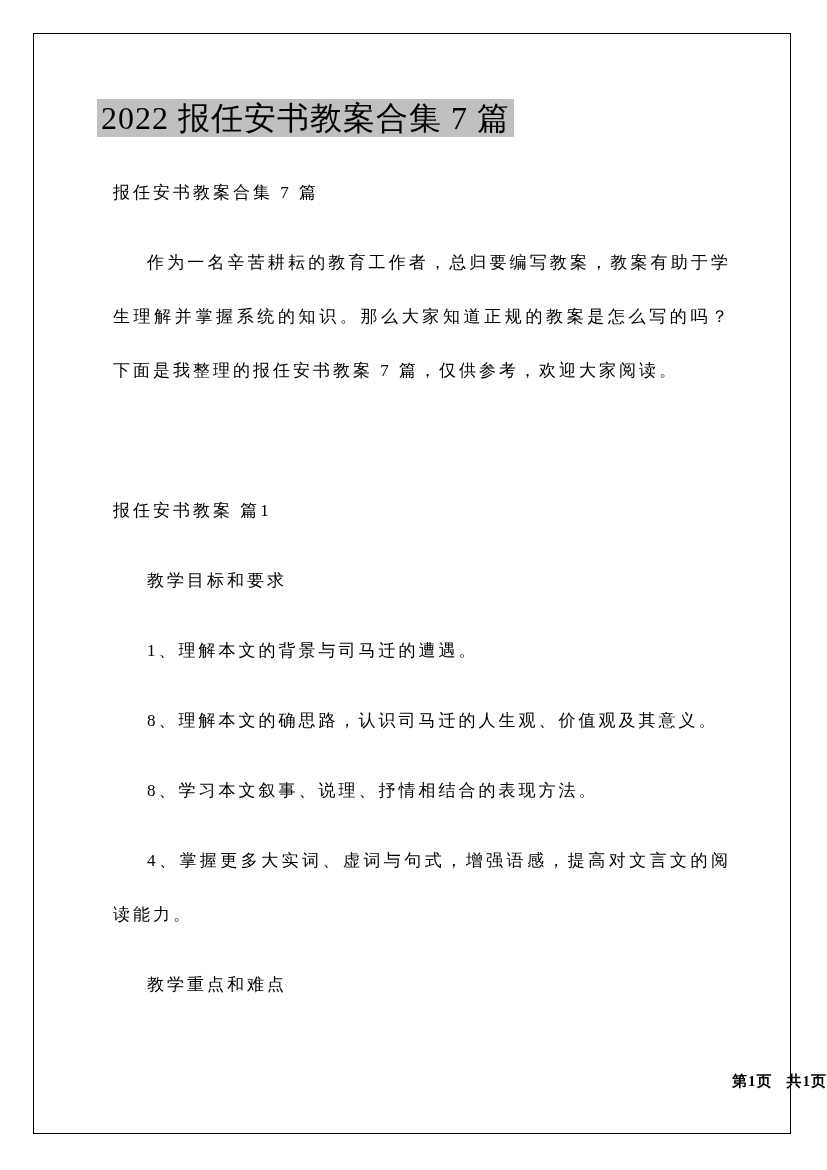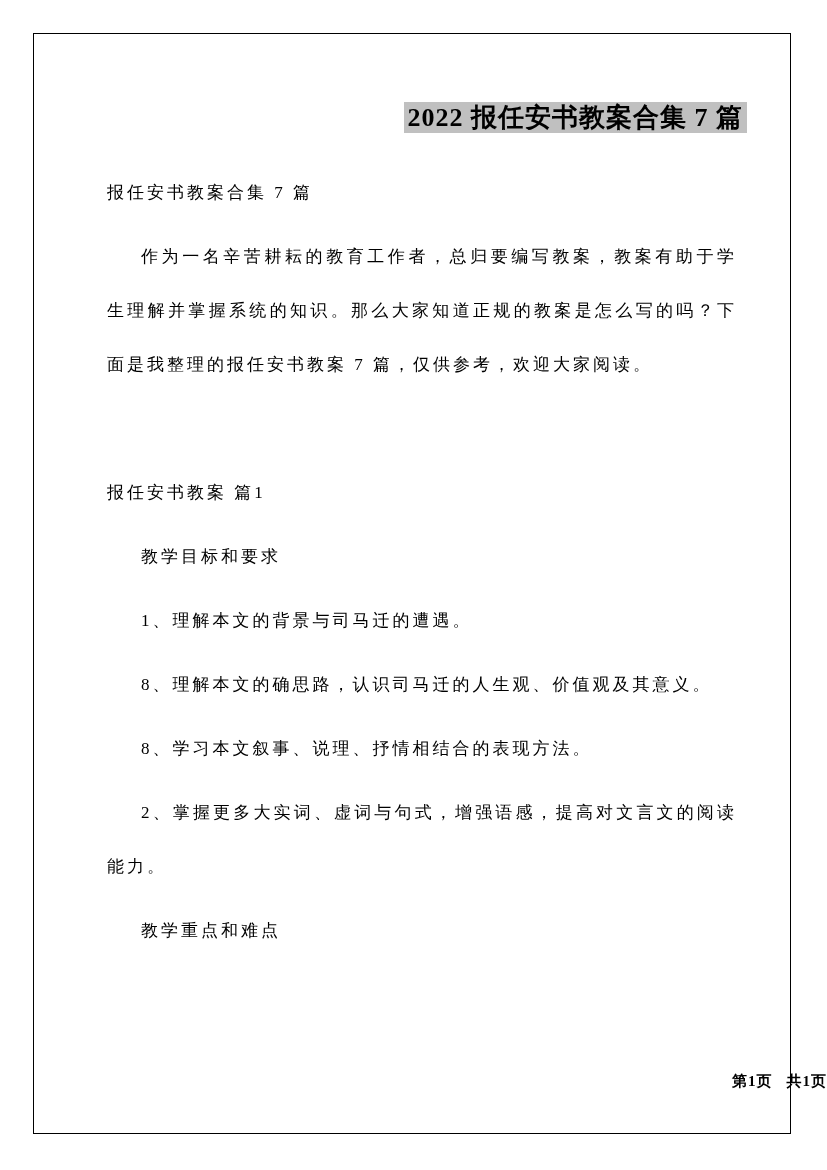--- a/index.html
+++ b/index.html
@@ -25,32 +25,32 @@
     box-sizing: border-box;
   }
   .content {
     position: absolute;
     left: 97px;
     top: 96px;
     width: 650px;
   }
   .doc-title {
     margin: 0 0 26px 0;
-    text-align: right;
-    font-size: 26px;
-    font-weight: bold;
+    text-align: left;
+    font-size: 32px;
+    font-weight: normal;
     line-height: 44px;
     letter-spacing: 1px;
   }
   .doc-title .hl {
     background: #c0c0c0;
     padding: 1px 4px;
   }
   .para {
-    margin: 10px;
+    margin: 16px;
     font-size: 17px;
     line-height: 54px;
     letter-spacing: 3px;
     text-align: justify;
     word-break: break-all;
   }
   .para.indent {
     text-indent: 2em;
   }
   .para.spacer {
@@ -82,20 +82,20 @@
   </h1>
   <div>
       <p class="para">报任安书教案合集 7 篇</p>
       <p class="para indent">作为一名辛苦耕耘的教育工作者，总归要编写教案，教案有助于学生理解并掌握系统的知识。那么大家知道正规的教案是怎么写的吗？下面是我整理的报任安书教案 7 篇，仅供参考，欢迎大家阅读。</p>
       <p class="para spacer"></p>
       <p class="para">报任安书教案 篇1</p>
       <p class="para indent">教学目标和要求</p>
       <p class="para indent">1、理解本文的背景与司马迁的遭遇。</p>
       <p class="para indent">8、理解本文的确思路，认识司马迁的人生观、价值观及其意义。</p>
       <p class="para indent">8、学习本文叙事、说理、抒情相结合的表现方法。</p>
-      <p class="para indent">2、掌握更多大实词、虚词与句式，增强语感，提高对文言文的阅读能力。</p>
+      <p class="para indent">4、掌握更多大实词、虚词与句式，增强语感，提高对文言文的阅读能力。</p>
       <p class="para indent">教学重点和难点</p>
     </div>
 </div>
 
 <div class="footer">
   <span>第1页</span><span class="gap"></span><span>共1页</span>
 </div>
 
 </body></html>

